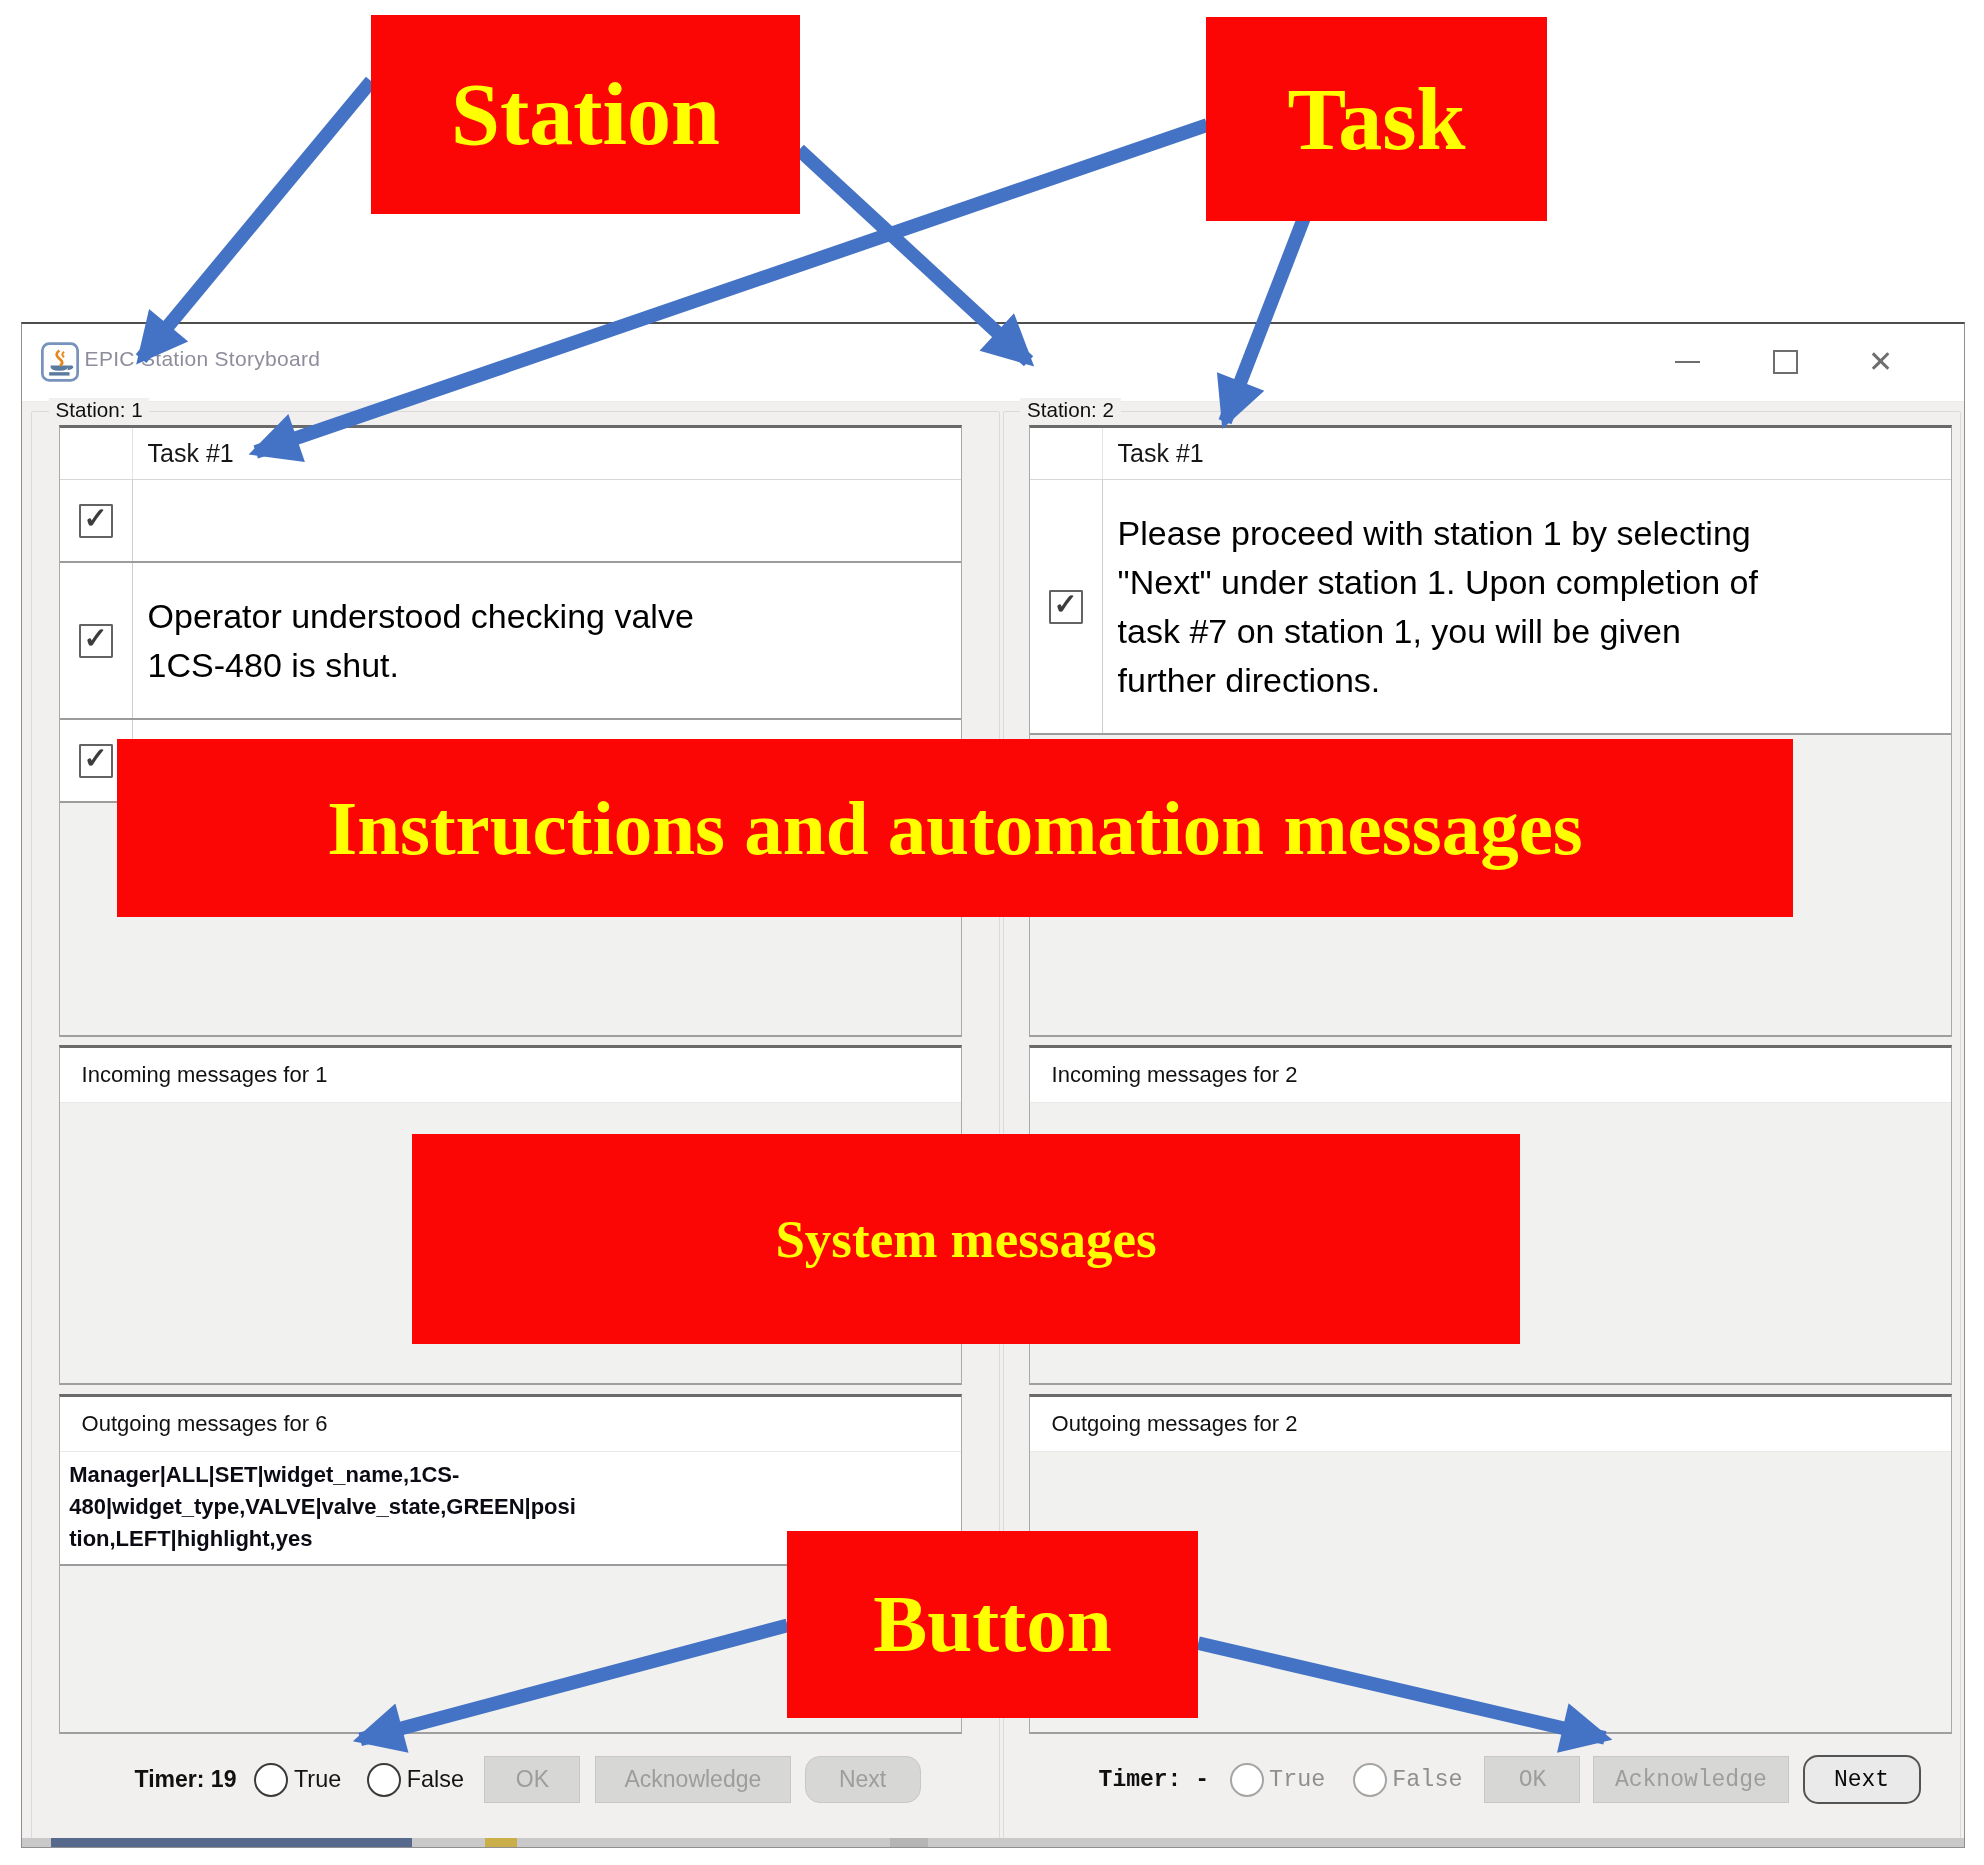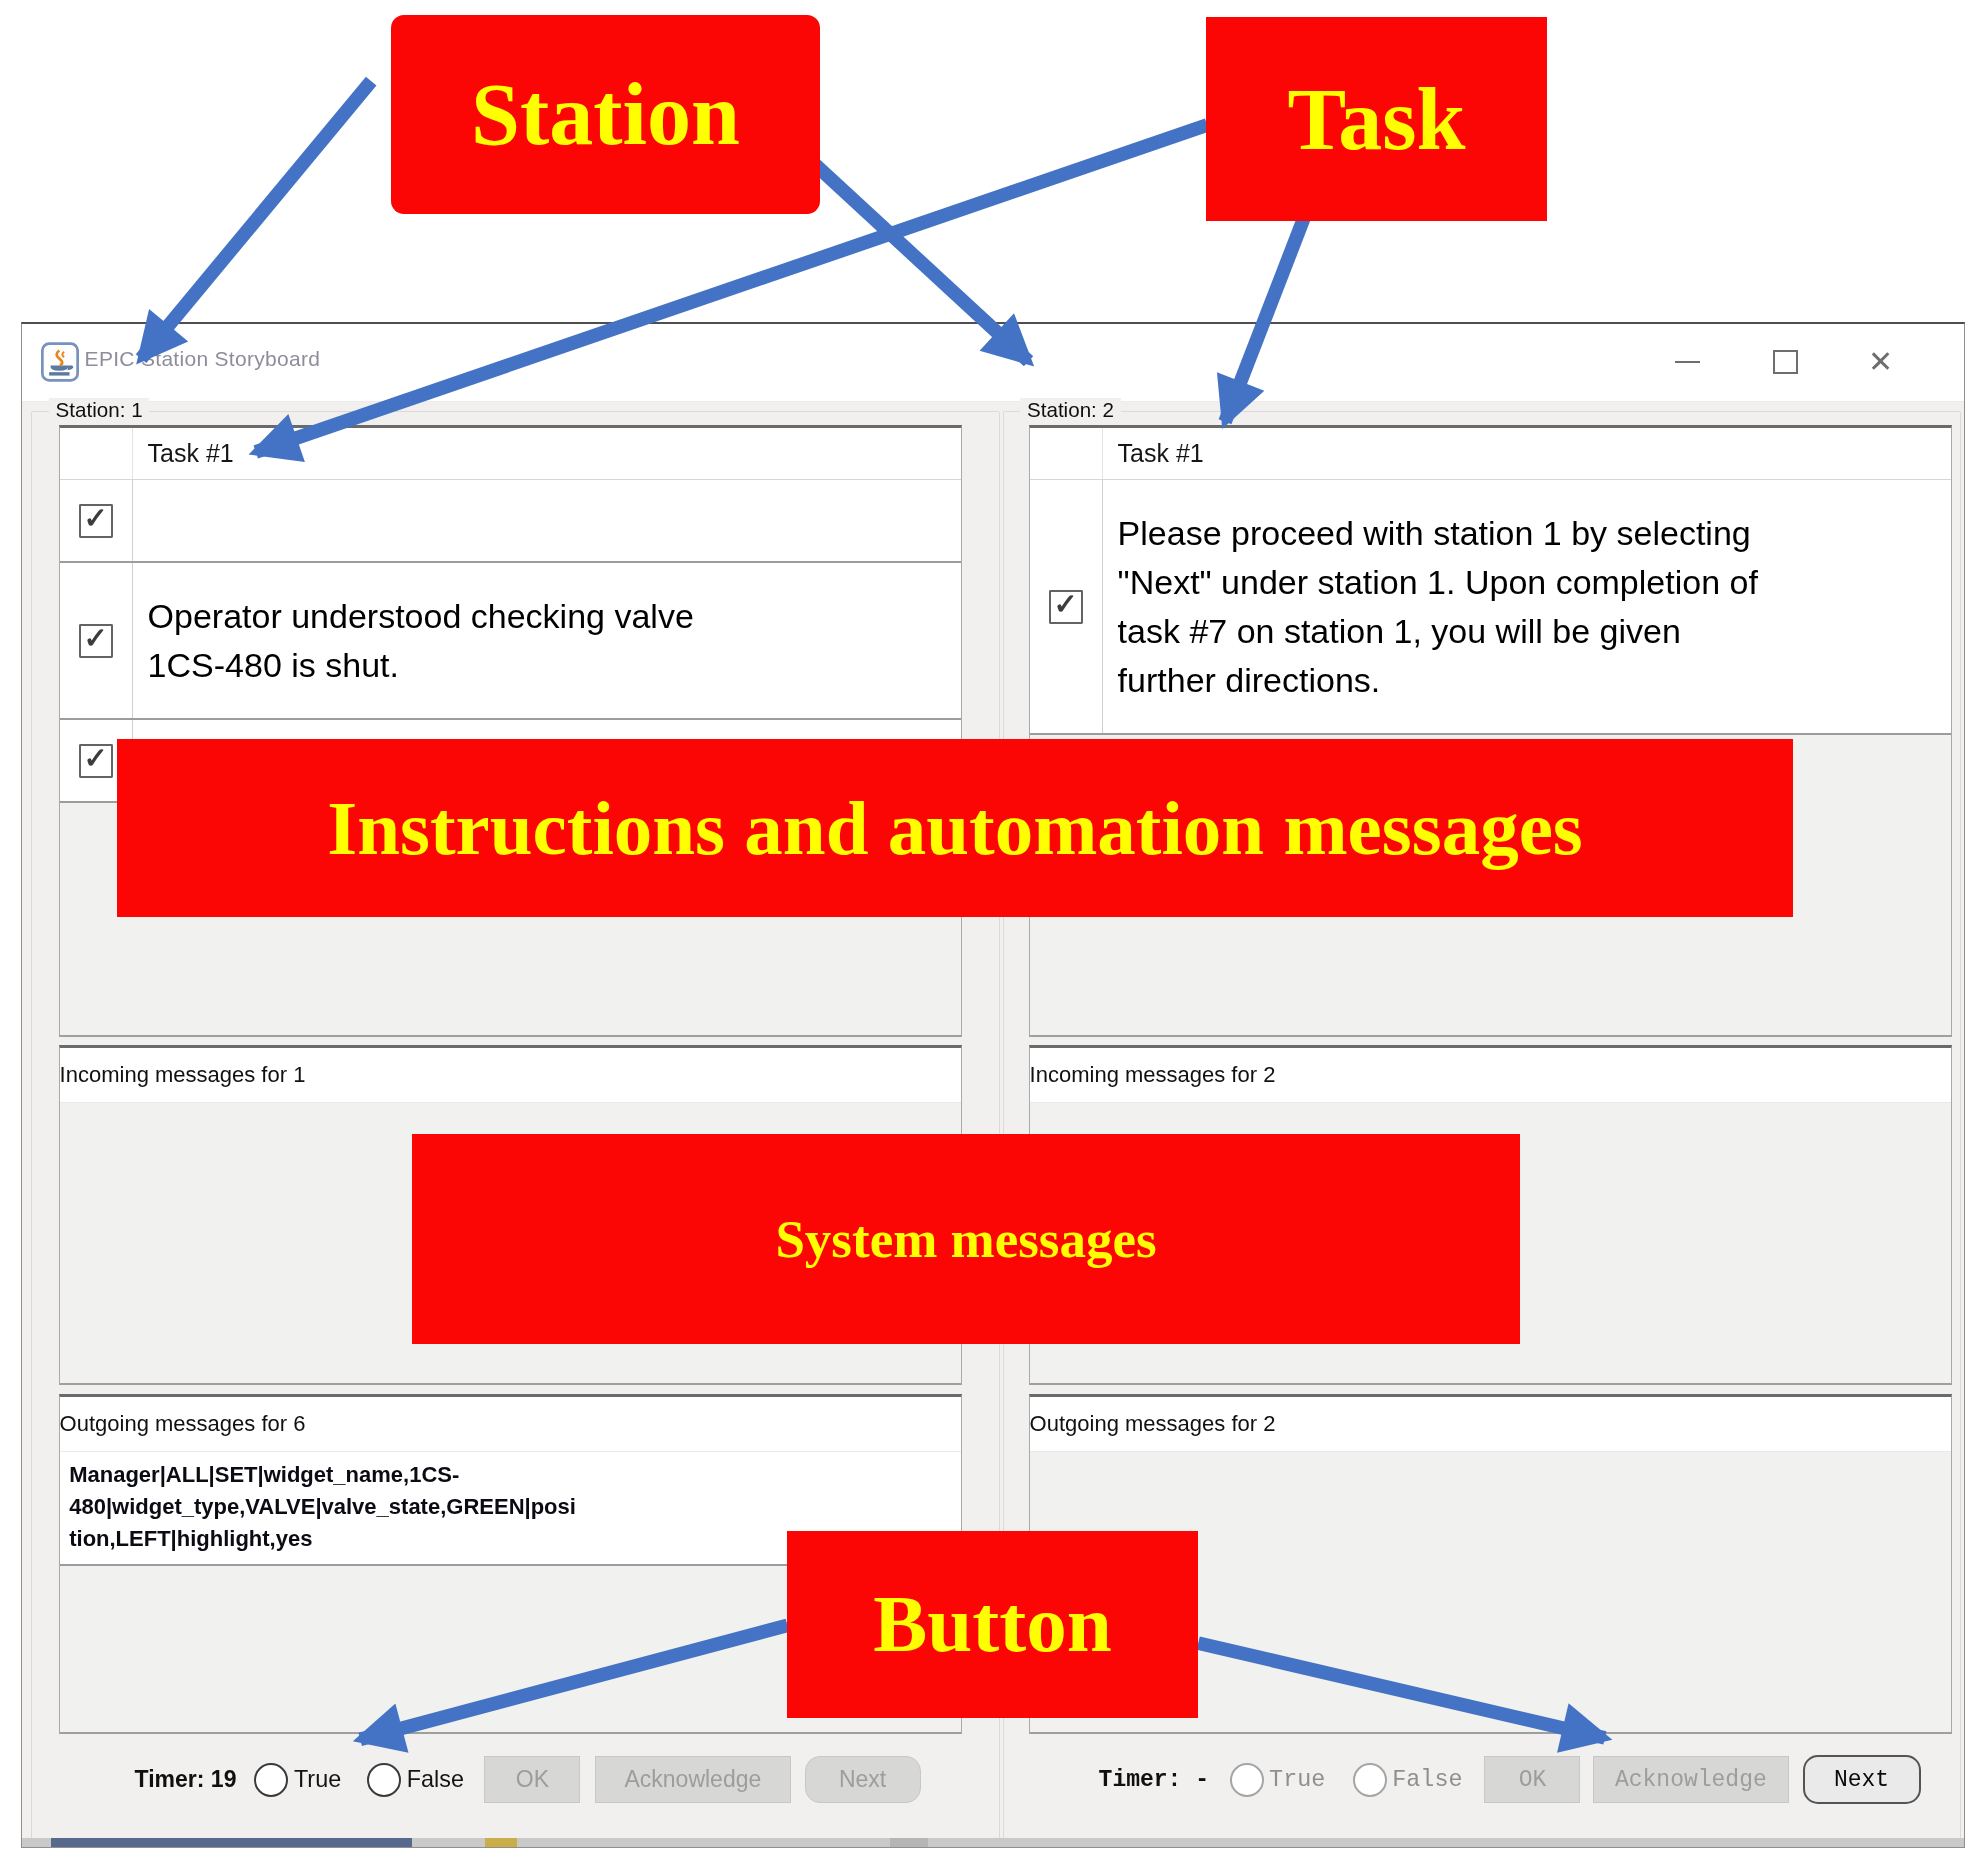--- a/index.html
+++ b/index.html
@@ -30,21 +30,21 @@
   .section{position:absolute;background:#f1f1f0;border:1.4px solid #a9a9a9;
            border-top:3.4px solid #6a6a6a;border-bottom:2.1px solid #9f9f9f;}
   .tablebox-1{left:37px;top:101px;width:901px;height:607px;}
   .tablebox-2{left:1007px;top:101px;width:921px;height:607px;}
   .incoming-1{left:37px;top:721px;width:901px;height:335px;}
   .incoming-2{left:1007px;top:721px;width:921px;height:335px;}
   .outgoing-1{left:37px;top:1070px;width:901px;height:335px;}
   .outgoing-2{left:1007px;top:1070px;width:921px;height:335px;}
 
   .msg-header{height:54px;background:#ffffff;display:flex;align-items:center;
-              padding-left:0;font-size:22px;color:#111;border-bottom:1.4px solid #e9e9e9;}
+              padding-left:22px;font-size:22px;color:#111;border-bottom:1.4px solid #e9e9e9;}
   .msg-line{background:#ffffff;border-bottom:2.1px solid #9b9b9b;padding:6.9px 11px 9.6px 9.6px;
             font-size:22px;font-weight:bold;color:#0b0b14;line-height:32px;white-space:pre-line;}
 
   
   .t-head{height:51px;background:#ffffff;display:flex;border-bottom:1.4px solid #d6d6d6;}
   .t-row{background:#ffffff;display:flex;border-bottom:2.1px solid #9c9c9c;}
   .cb-col{width:72px;flex:0 0 72px;display:flex;align-items:center;justify-content:center;
           border-right:1.4px solid #cfcfcf;}
   .t-head .cb-col{border-right:1.4px solid #e4e4e4;}
   .head-label{flex:1;display:flex;align-items:center;padding-left:15px;font-size:25px;color:#161616;}
@@ -72,21 +72,21 @@
   
   .bottombar{position:absolute;left:0;bottom:0;width:100%;height:9px;background:#c9c9c9;}
   .bottombar .seg{position:absolute;top:0;height:100%;}
   .seg-blue{left:29px;width:361px;background:#57698c;}
   .seg-yellow{left:463px;width:32px;background:#c9ae4a;}
   .seg-gray{left:868px;width:38px;background:#b5b5b5;}
 
   
   .ann{position:absolute;display:flex;align-items:center;justify-content:center;z-index:40;}
   .ann-text{font-family:"Liberation Serif",serif;font-weight:bold;color:#ffff00;white-space:nowrap;}
-  .ann-station{left:391px;top:15px;width:429px;height:199px;border-radius:13px;}
+  .ann-station{left:371px;top:15px;width:429px;height:199px;}
   .ann-station .ann-text{font-size:88px;}
   .ann-task{left:1206px;top:17px;width:341px;height:204px;}
   .ann-task .ann-text{font-size:88px;}
   .ann-instructions{left:117px;top:739px;width:1676px;height:178px;}
   .ann-instructions .ann-text{font-size:77px;}
   .ann-system{left:412px;top:1134px;width:1108px;height:210px;}
   .ann-system .ann-text{font-size:53px;}
   .ann-button{left:787px;top:1531px;width:411px;height:187px;}
   .ann-button .ann-text{font-size:81px;}
 

